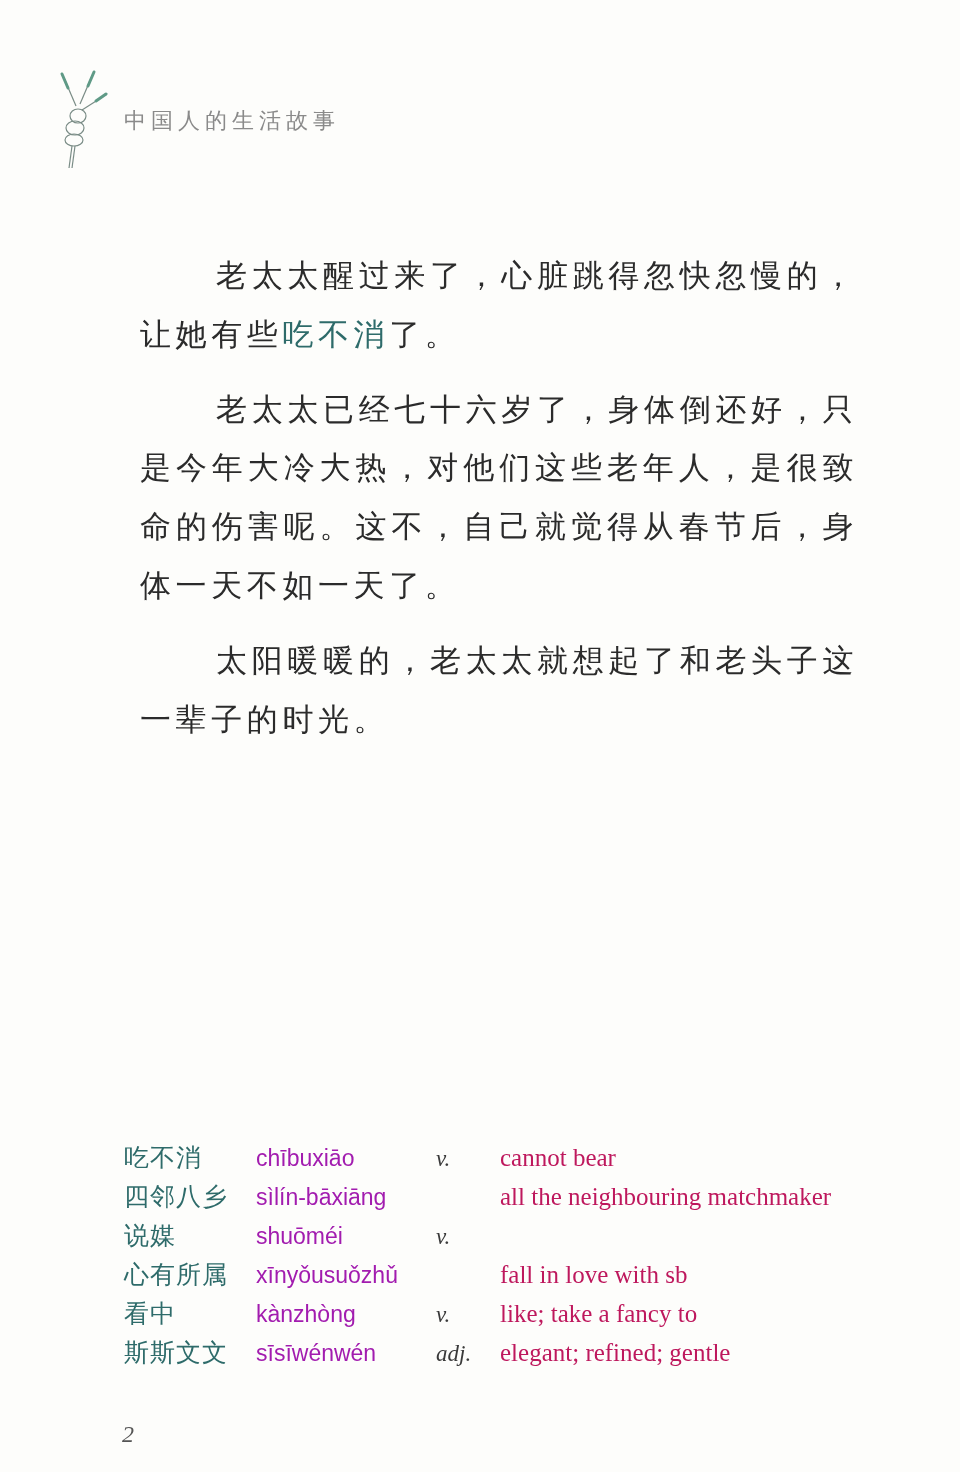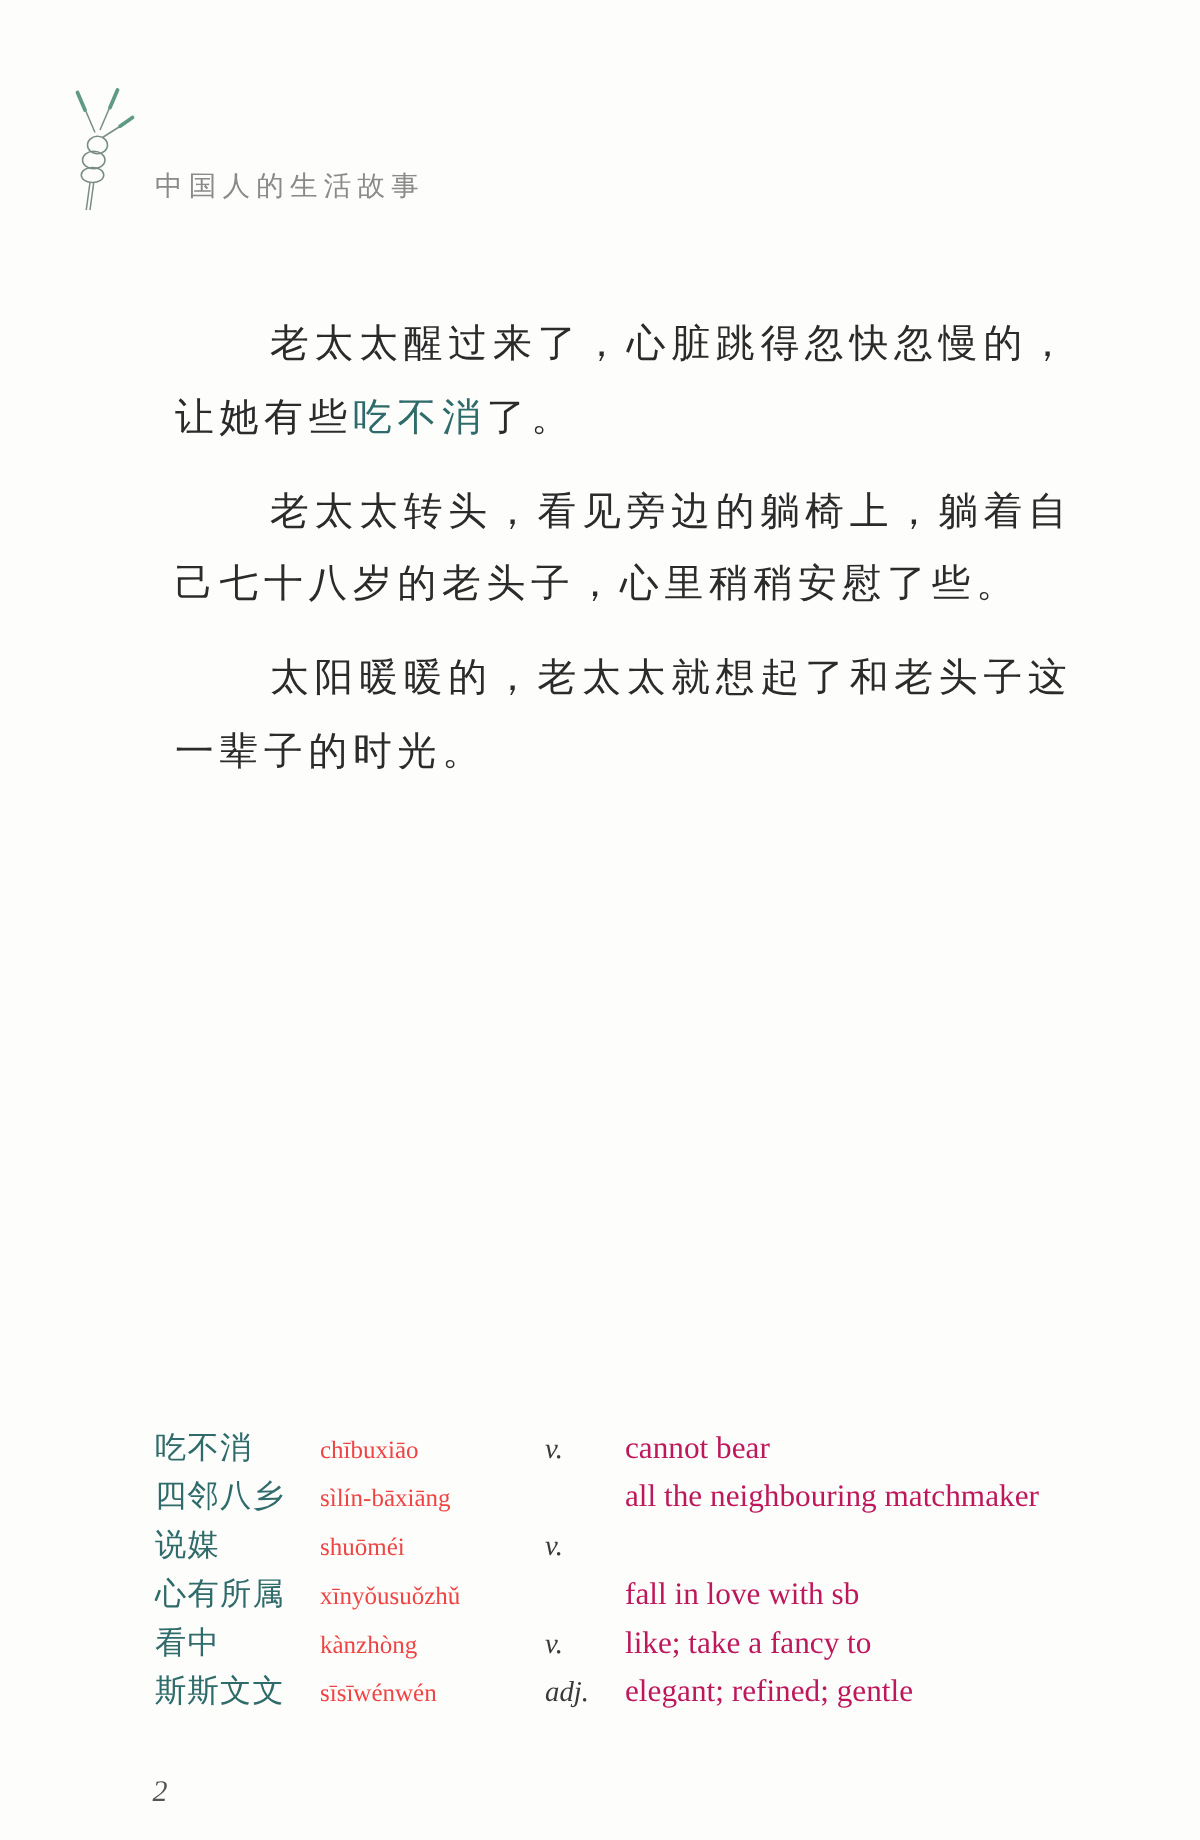--- a/index.html
+++ b/index.html
@@ -31,21 +31,20 @@
     .series-title {
       position: absolute;
       left: 66px;
       top: 36px;
       font-family: "DejaVu Sans", sans-serif;
       font-size: 22px;
       letter-spacing: 5px;
       color: #8a8a8a;
       white-space: nowrap;
       font-weight: 300;
-      margin-top: 28px;
     }
     .body-text {
       position: absolute;
       left: 124px;
       top: 230px;
       width: 750px;
       font-family: "DejaVu Serif", serif;
       font-size: 31px;
       line-height: 58.8px;
       letter-spacing: 4.6px;
@@ -73,23 +72,23 @@
     .g-word {
       width: 132px;
       font-family: "DejaVu Sans", sans-serif;
       font-size: 25px;
       color: #2e6b6a;
       letter-spacing: 1px;
       white-space: nowrap;
     }
     .g-pinyin {
       width: 180px;
-      font-family: Liberation Serif, serif;
-      font-size: 20px;
-      color: #ef4444;
+      font-family: Liberation Sans, sans-serif;
+      font-size: 23px;
+      color: #a21caf;
       white-space: nowrap;
     }
     .g-pos {
       width: 64px;
       font-family: "Liberation Serif", serif;
       font-style: italic;
       font-size: 23px;
       color: #3a3a3a;
       white-space: nowrap;
     }
@@ -128,21 +127,21 @@
       <line x1="4" y1="4" x2="10" y2="18"></line>
       <line x1="36" y1="2" x2="30" y2="16"></line>
       <line x1="48" y1="24" x2="38" y2="31"></line>
     </g>
   </svg>
   <div class="series-title">中国人的生活故事</div>
 </div>
 
 <div class="body-text">
   <p class="para"><span>老太太醒过来了，心脏跳得忽快忽慢的，让她有些</span><span class="hl">吃不消</span><span>了。</span></p>
-  <p class="para"><span>老太太转头，看见旁边的躺椅上，躺着自己七十八岁的老头子，心里稍稍安慰了些。</span></p>
+  <p class="para"><span>老太太已经七十六岁了，身体倒还好，只是今年大冷大热，对他们这些老年人，是很致命的伤害呢。这不，自己就觉得从春节后，身体一天不如一天了。</span></p>
   <p class="para"><span>太阳暖暖的，老太太就想起了和老头子这一辈子的时光。</span></p>
 </div>
 
 <div class="glossary">
   <div class="gloss-row">
     <span class="g-word">吃不消</span>
     <span class="g-pinyin">chībuxiāo</span>
     <span class="g-pos">v.</span>
     <span class="g-def">cannot bear</span>
   </div>

